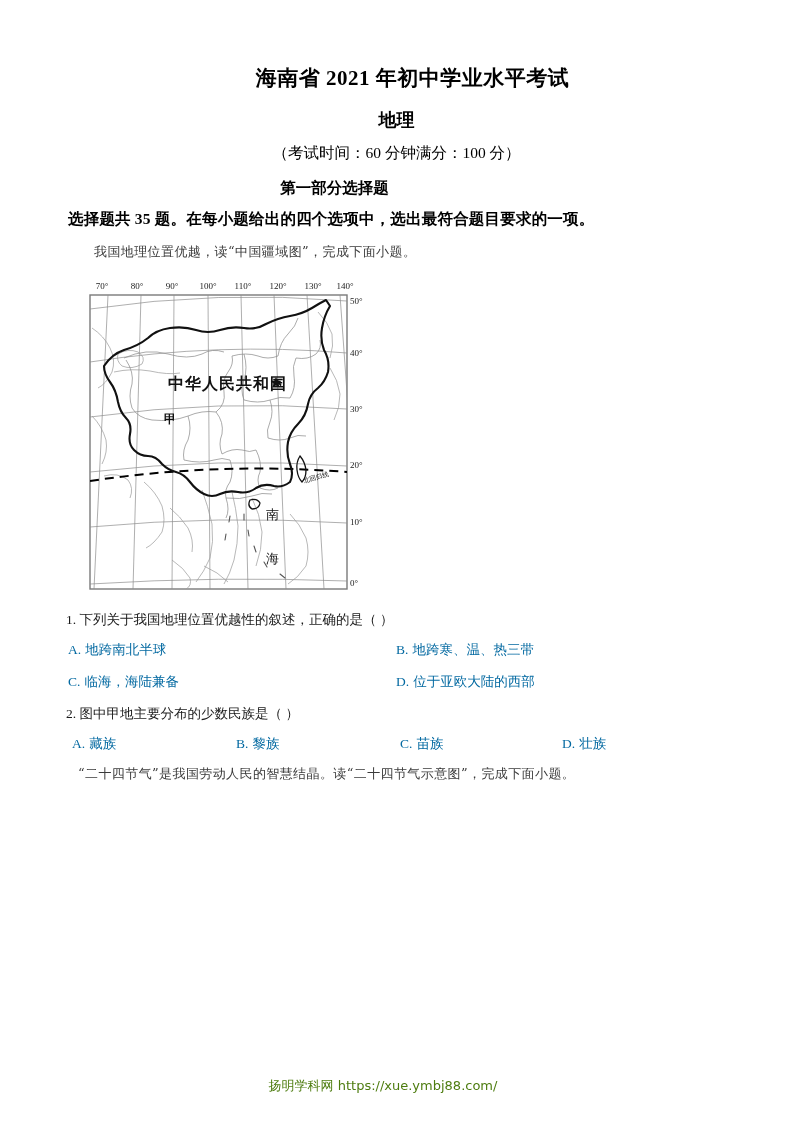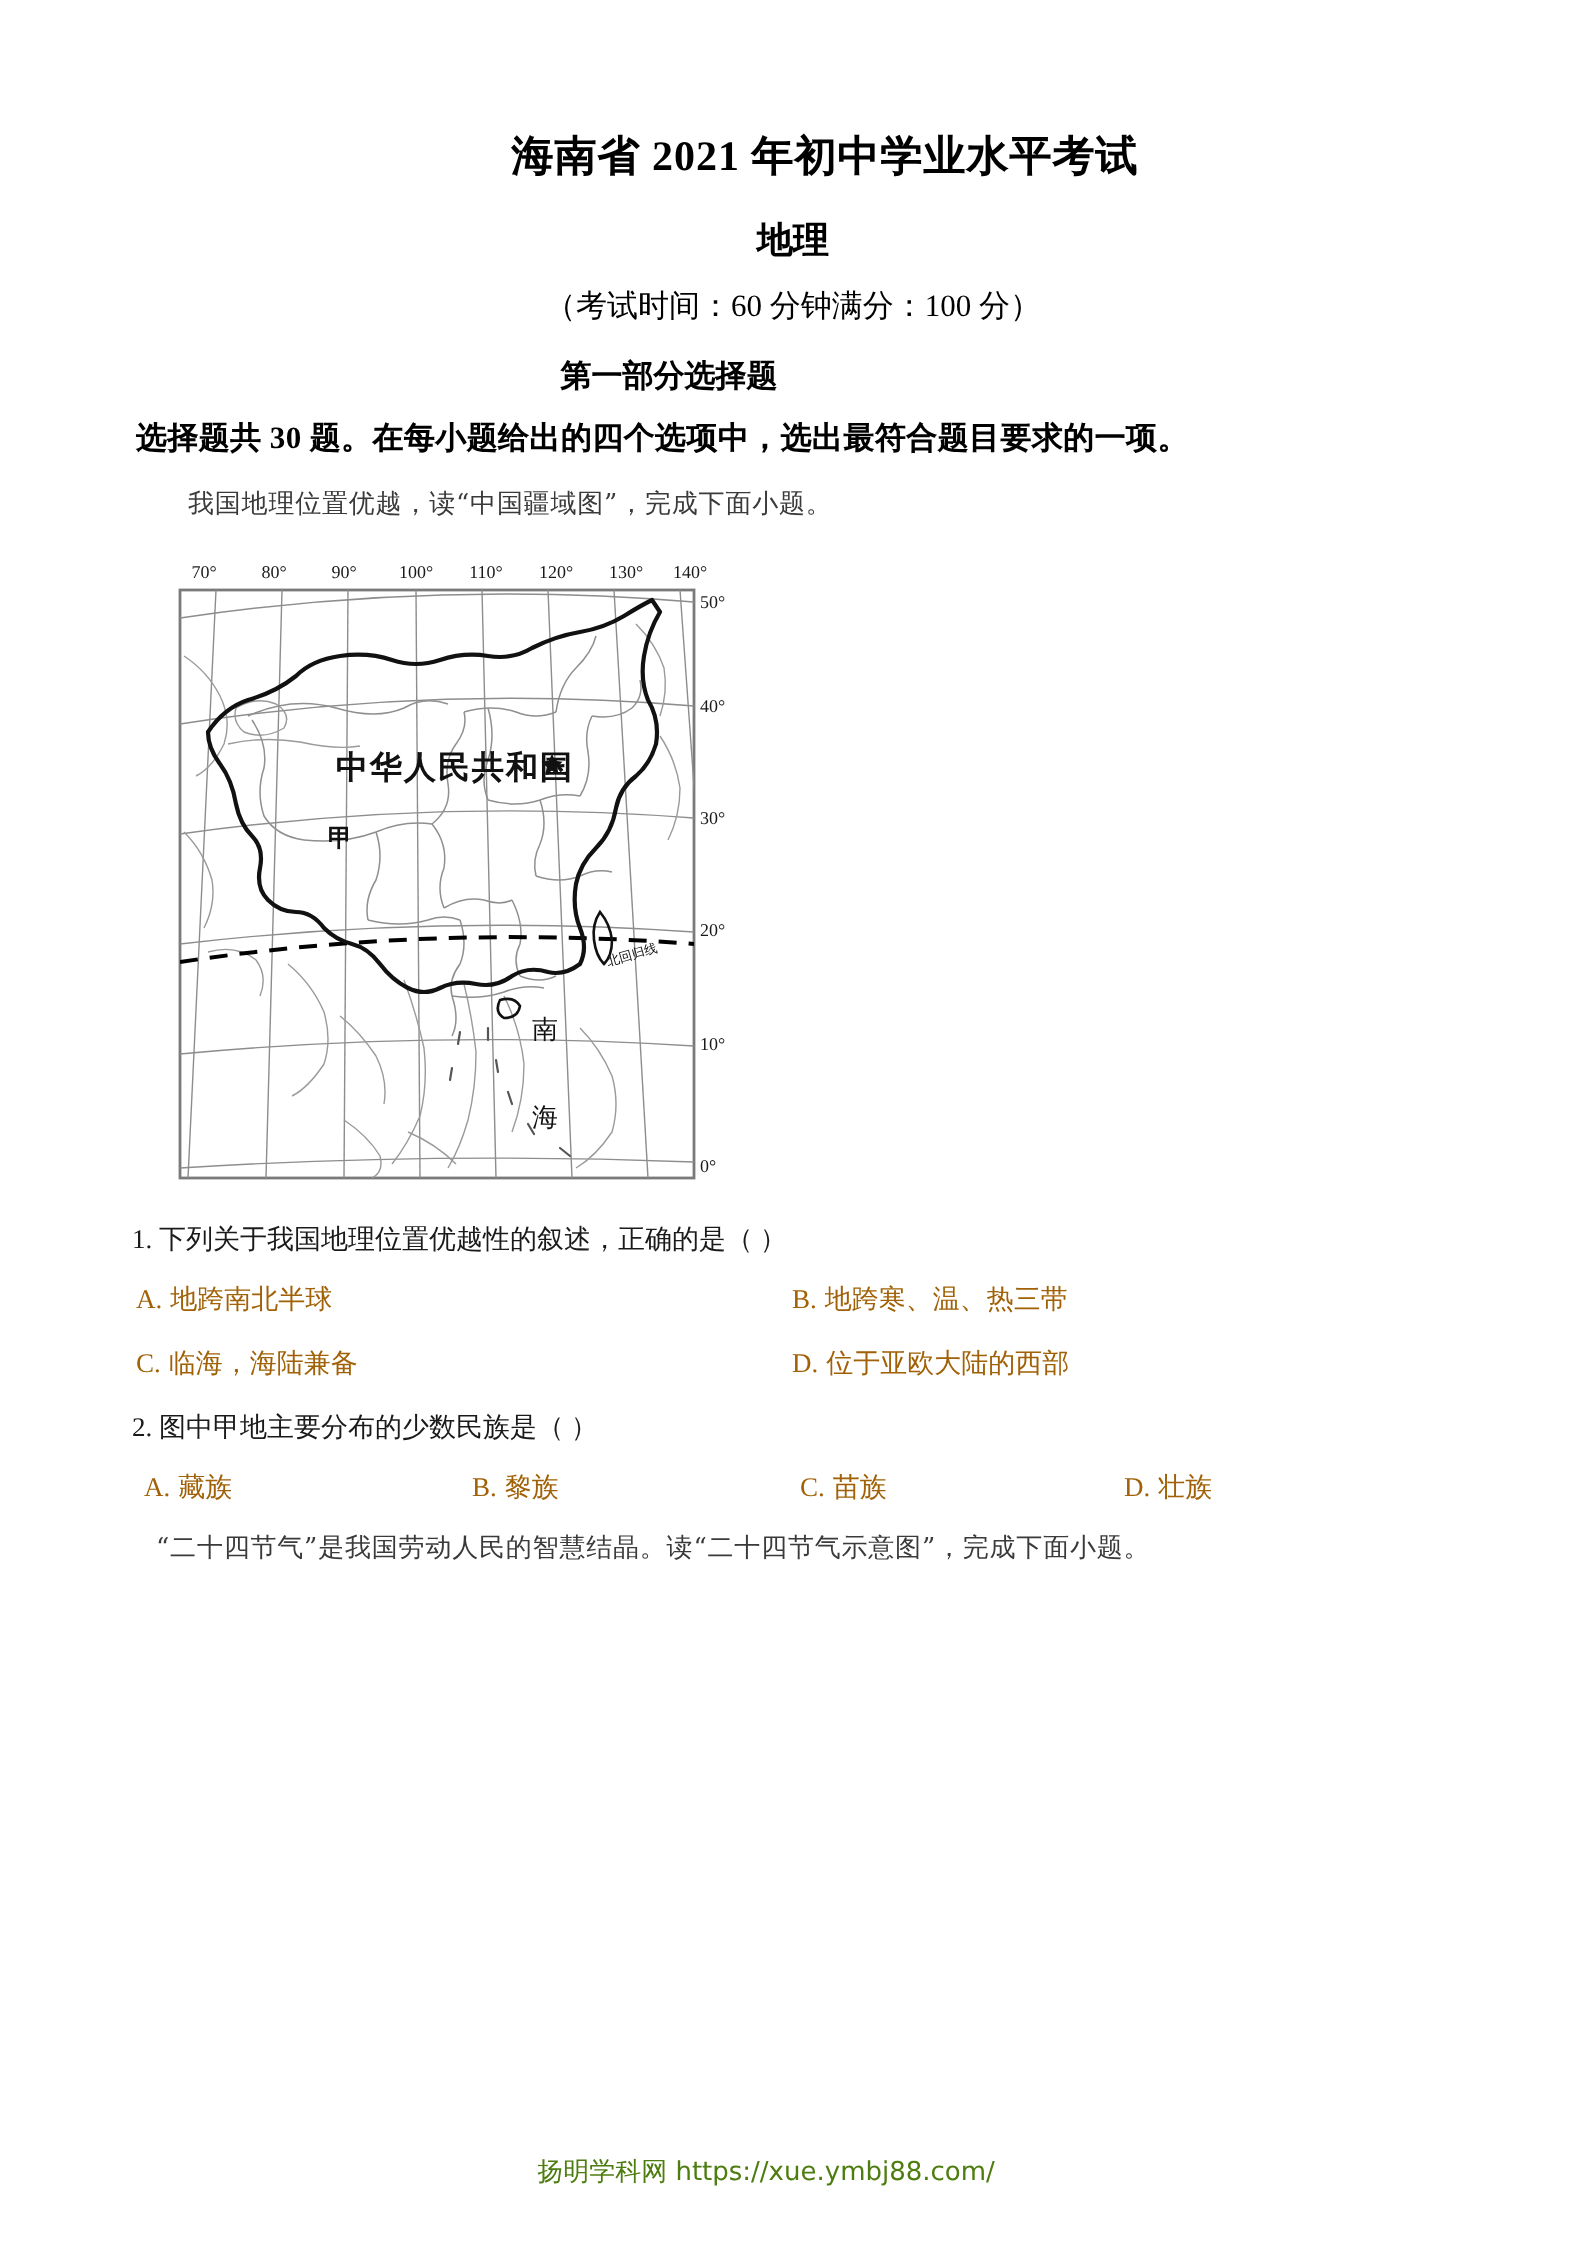--- a/index.html
+++ b/index.html
@@ -87,21 +87,21 @@
     font-size: 13.5px;
     color: #1a1a1a;
     font-family: "Liberation Serif", "DejaVu Serif", serif;
   }
   #q1-stem { top: 611px; left: 66px; }
   #q2-stem { top: 705px; left: 66px; }
 
   .option {
     position: absolute;
     font-size: 13.5px;
-    color: #a16207;
+    color: #0369a1;
     white-space: nowrap;
   }
   .option .mark { margin-right: 4px; }
 
   
   #q1-a { top: 641px; left: 68px; }
   #q1-b { top: 641px; left: 396px; }
   #q1-c { top: 673px; left: 68px; }
   #q1-d { top: 673px; left: 396px; }
   
@@ -134,21 +134,21 @@
 </style>
 </head>
 <body>
 
 <div class="page">
 
   <div class="exam-title">海南省 2021 年初中学业水平考试</div>
   <div class="subject-title">地理</div>
   <div class="exam-meta">（考试时间：60 分钟满分：100 分）</div>
   <div class="part-title">第一部分选择题</div>
-  <div class="instruction">选择题共 30 题。在每小题给出的四个选项中，选出最符合题目要求的一项。</div>
+  <div class="instruction">选择题共 35 题。在每小题给出的四个选项中，选出最符合题目要求的一项。</div>
 
   <div class="material" id="material-1">我国地理位置优越，读“中国疆域图”，完成下面小题。</div>
 
   <div class="figure">
     <svg width="285" height="316" viewBox="0 0 285 316" xmlns="http://www.w3.org/2000/svg">
       <defs>
         <clipPath id="mapclip">
           <rect x="6" y="19" width="257" height="294"></rect>
         </clipPath>
       </defs>

